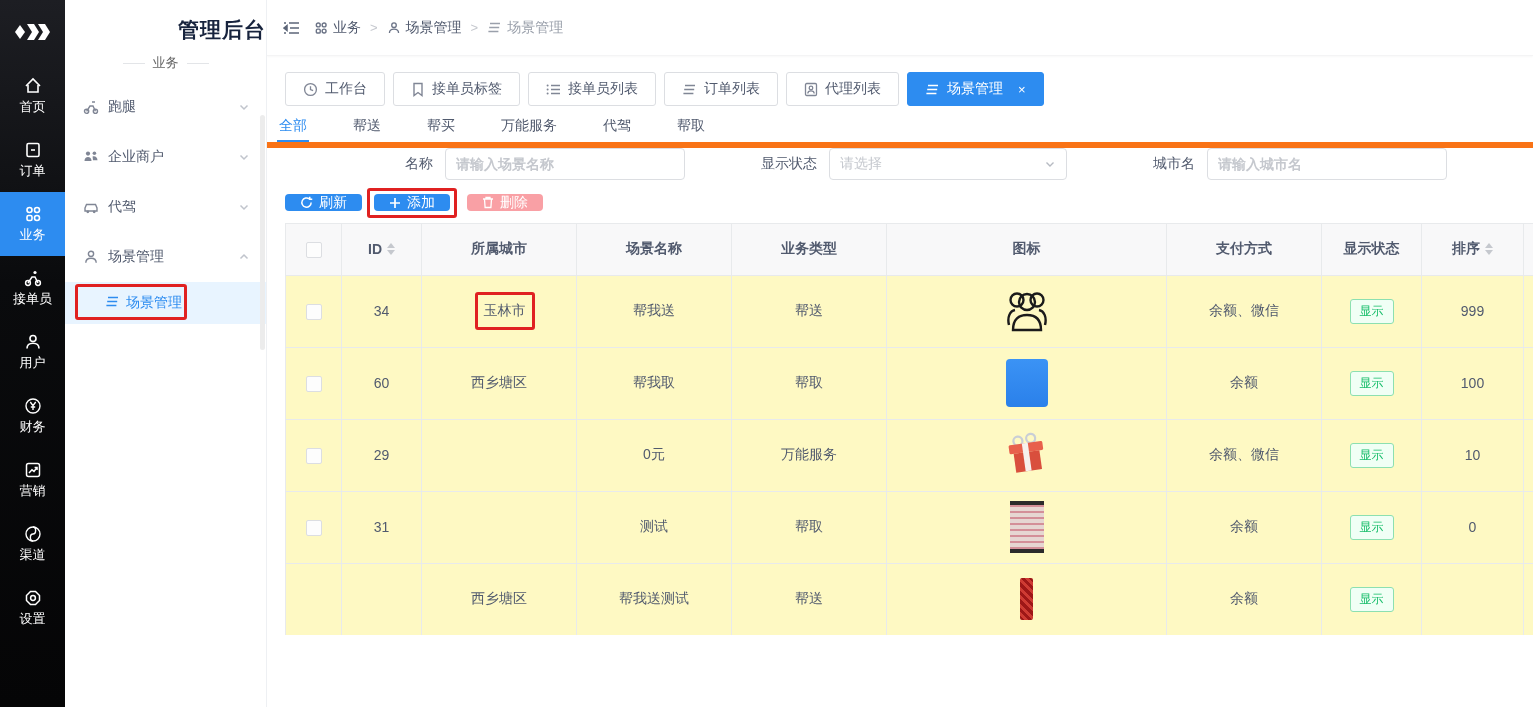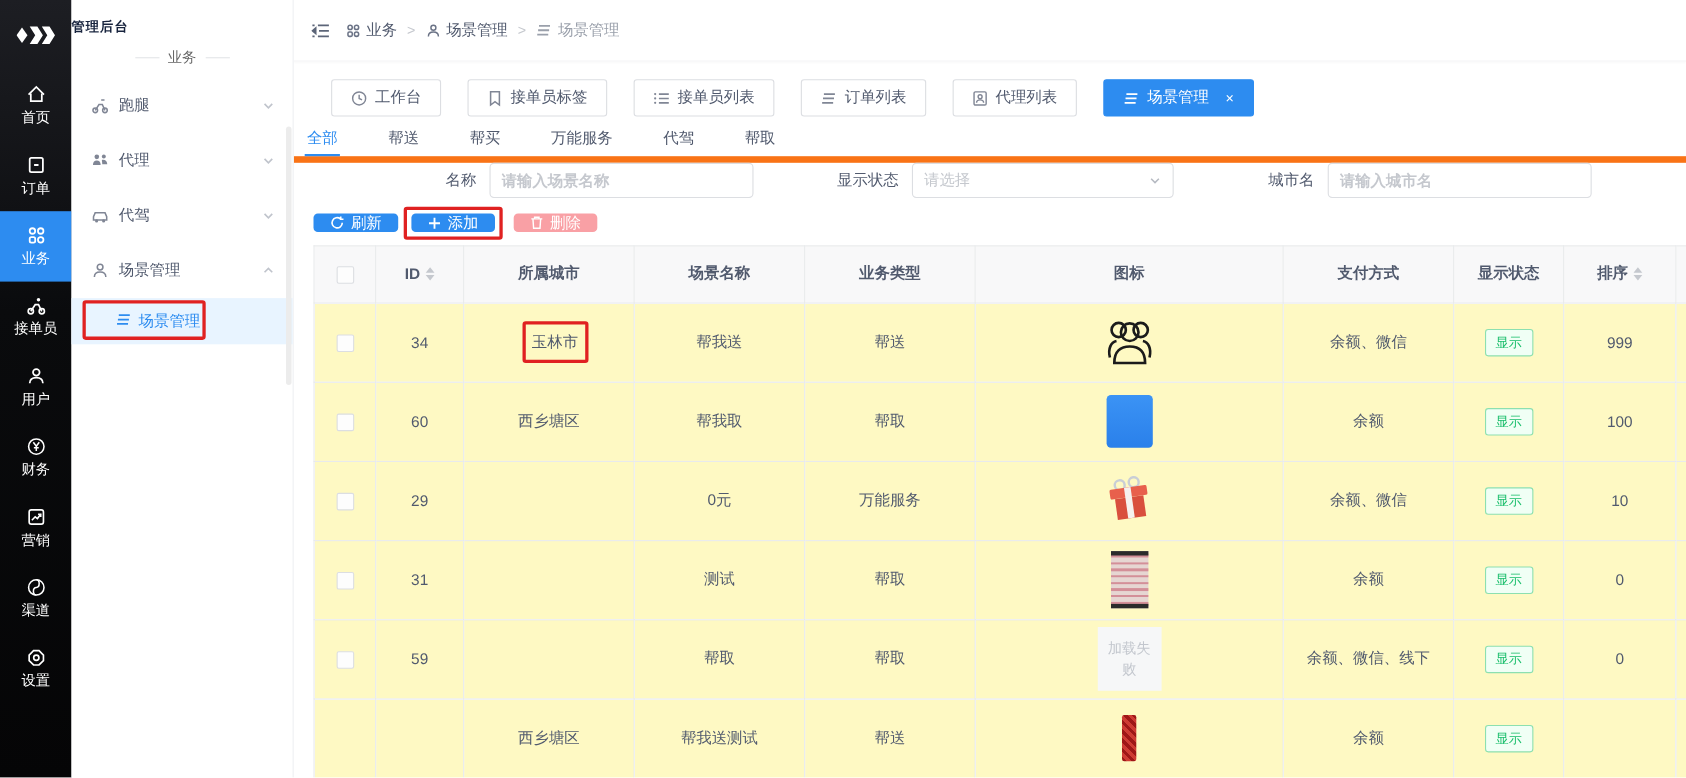--- a/index.html
+++ b/index.html
@@ -10,21 +10,21 @@
   
   .rail { width:65px; flex:0 0 65px; background:linear-gradient(180deg,#1d1e23 0%,#0a0b0d 40%,#050506 100%); display:flex; flex-direction:column; align-items:stretch; }
   .rail-logo { height:64px; display:flex; align-items:center; justify-content:center; }
   .rail-item { height:64px; display:flex; flex-direction:column; align-items:center; justify-content:center; gap:3px; color:#fff; cursor:pointer; }
   .rail-item.active { background:#2d8cf0; }
   .rail-item .lbl { font-size:13px; color:#fff; white-space:nowrap; }
   .rail-item svg { display:block; }
 
   
   .sidebar { width:202px; flex:0 0 202px; background:#fff; border-right:1px solid #eef0f3; position:relative; }
-  .sb-title { text-align:left; padding-top:16px; font-size:12px; font-weight:700; color:#17233d; letter-spacing:1px; }
+  .sb-title { text-align:right; padding-top:16px; font-size:21px; font-weight:700; color:#17233d; letter-spacing:1px; }
   .sb-group { margin-top:10px; text-align:center; font-size:13px; color:#666; display:flex; align-items:center; justify-content:center; gap:8px; }
   .sb-group::before,.sb-group::after { content:""; width:22px; height:1px; background:#e3e5e8; }
   .sb-menu { margin-top:10px; }
   .sb-item { height:50px; display:flex; align-items:center; padding:0 16px; color:#515a6e; cursor:pointer; }
   .sb-item .ic { width:20px; display:flex; justify-content:center; color:#808695; }
   .sb-item .lbl { margin-left:7px; }
   .sb-item .chev { margin-left:auto; color:#c0c4cc; display:flex; }
   .sb-sub { height:42px; display:flex; align-items:center; padding-left:40px; background:#e8f4ff; color:#2d8cf0; cursor:pointer; position:relative; }
   .sb-sub .lbl { margin-left:6px; }
   .sb-scrollthumb { position:absolute; right:1px; top:115px; width:5px; height:235px; background:#ececec; border-radius:3px; }
@@ -33,21 +33,21 @@
   .main { flex:1; min-width:0; display:flex; flex-direction:column; background:#fff; }
   .bc-bar { height:56px; flex:0 0 56px; display:flex; align-items:center; padding-left:16px; border-bottom:1px solid #f4f4f5; box-shadow:0 1px 2px rgba(0,0,0,.03); }
   .bc-fold { display:flex; align-items:center; margin-right:14px; color:#5c6578; cursor:pointer; }
   .crumb { display:flex; align-items:center; gap:5px; color:#515a6e; cursor:pointer; }
   .crumb .ic { display:flex; color:#6b7386; }
   .crumb.last { color:#9aa0ab; }
   .crumb.last .ic { color:#9aa0ab; }
   .bc-sep { margin:0 9px; color:#c5c8ce; font-size:13px; }
 
   .tabbar { padding:16px 0 0 10px; display:flex; }
-  .tabbtn { display:inline-flex; align-items:center; gap:7px; height:34px; padding:0 17px; border:1px solid #dcdee2; border-radius:3px; background:#fff; color:#515a6e; margin-left:24px; cursor:pointer; font-size:14px; }
+  .tabbtn { display:inline-flex; align-items:center; gap:7px; height:34px; padding:0 17px; border:1px solid #dcdee2; border-radius:3px; background:#fff; color:#515a6e; margin-left:8px; cursor:pointer; font-size:14px; }
   .tabbtn .ic { display:flex; color:#808695; }
   .tabbtn.active { background:#2d8cf0; border-color:#2d8cf0; color:#fff; }
   .tabbtn.active .ic { color:#fff; }
   .tabbtn .close { margin-left:8px; font-size:13px; color:#fff; cursor:pointer; }
 
   .filtertabs { margin-top:7px; padding-left:10px; border-bottom:6px solid #f97316; display:flex; }
   .ftab { padding:4px 2px 7px; margin-right:42px; color:#515a6e; cursor:pointer; white-space:nowrap; }
   .ftab.active { color:#2d8cf0; border-bottom:2px solid #2d8cf0; padding-bottom:5px; }
 
   .formrow { display:flex; align-items:center; padding-left:52px;justify-content:center; }
@@ -201,21 +201,21 @@
       </div>
       <div class="sb-item">
         <span class="ic">
             <svg width="16" height="16" viewBox="0 0 16 16" fill="#808695">
               <circle cx="5" cy="4.6" r="2.1"></circle>
               <path d="M1.5 12 C1.5 9.3 3 8 5 8 S8.5 9.3 8.5 12 Z"></path>
               <circle cx="11.4" cy="4.2" r="1.8"></circle>
               <path d="M9.6 7.4 C12.6 6.8 14.5 8.6 14.5 11.3 H10"></path>
             </svg>
           </span>
-        <span class="lbl">代理</span>
+        <span class="lbl">企业商户</span>
         <span class="chev">
             <svg width="12" height="12" viewBox="0 0 12 12" fill="none" stroke="#c0c4cc" stroke-width="1.5">
               <polyline points="2.5,4.5 6,8 9.5,4.5"></polyline>
             </svg>
           </span>
       </div>
       <div class="sb-item">
         <span class="ic">
             <svg width="16" height="16" viewBox="0 0 16 16" fill="none" stroke="#808695" stroke-width="1.4">
               <path d="M2 9 L3.5 5.5 H12.5 L14 9 V12 H2 Z"></path>
@@ -520,34 +520,20 @@
             <td>测试</td>
             <td>帮取</td>
             <td>
                 <div class="icon-photo"></div>
               </td>
             <td>余额</td>
             <td><span class="badge">显示</span></td>
             <td>0</td>
             <td></td>
           </tr>
-          <tr>
-            <td><span class="cb"></span></td>
-            <td>59</td>
-            <td></td>
-            <td>帮取</td>
-            <td>帮取</td>
-            <td>
-                <div class="icon-loadfail">加载失败</div>
-              </td>
-            <td>余额、微信、线下</td>
-            <td><span class="badge">显示</span></td>
-            <td>0</td>
-            <td></td>
-          </tr>
           <tr class="clip">
             <td></td>
             <td></td>
             <td>西乡塘区</td>
             <td>帮我送测试</td>
             <td>帮送</td>
             <td>
                 <div class="icon-redtall"></div>
               </td>
             <td>余额</td>

